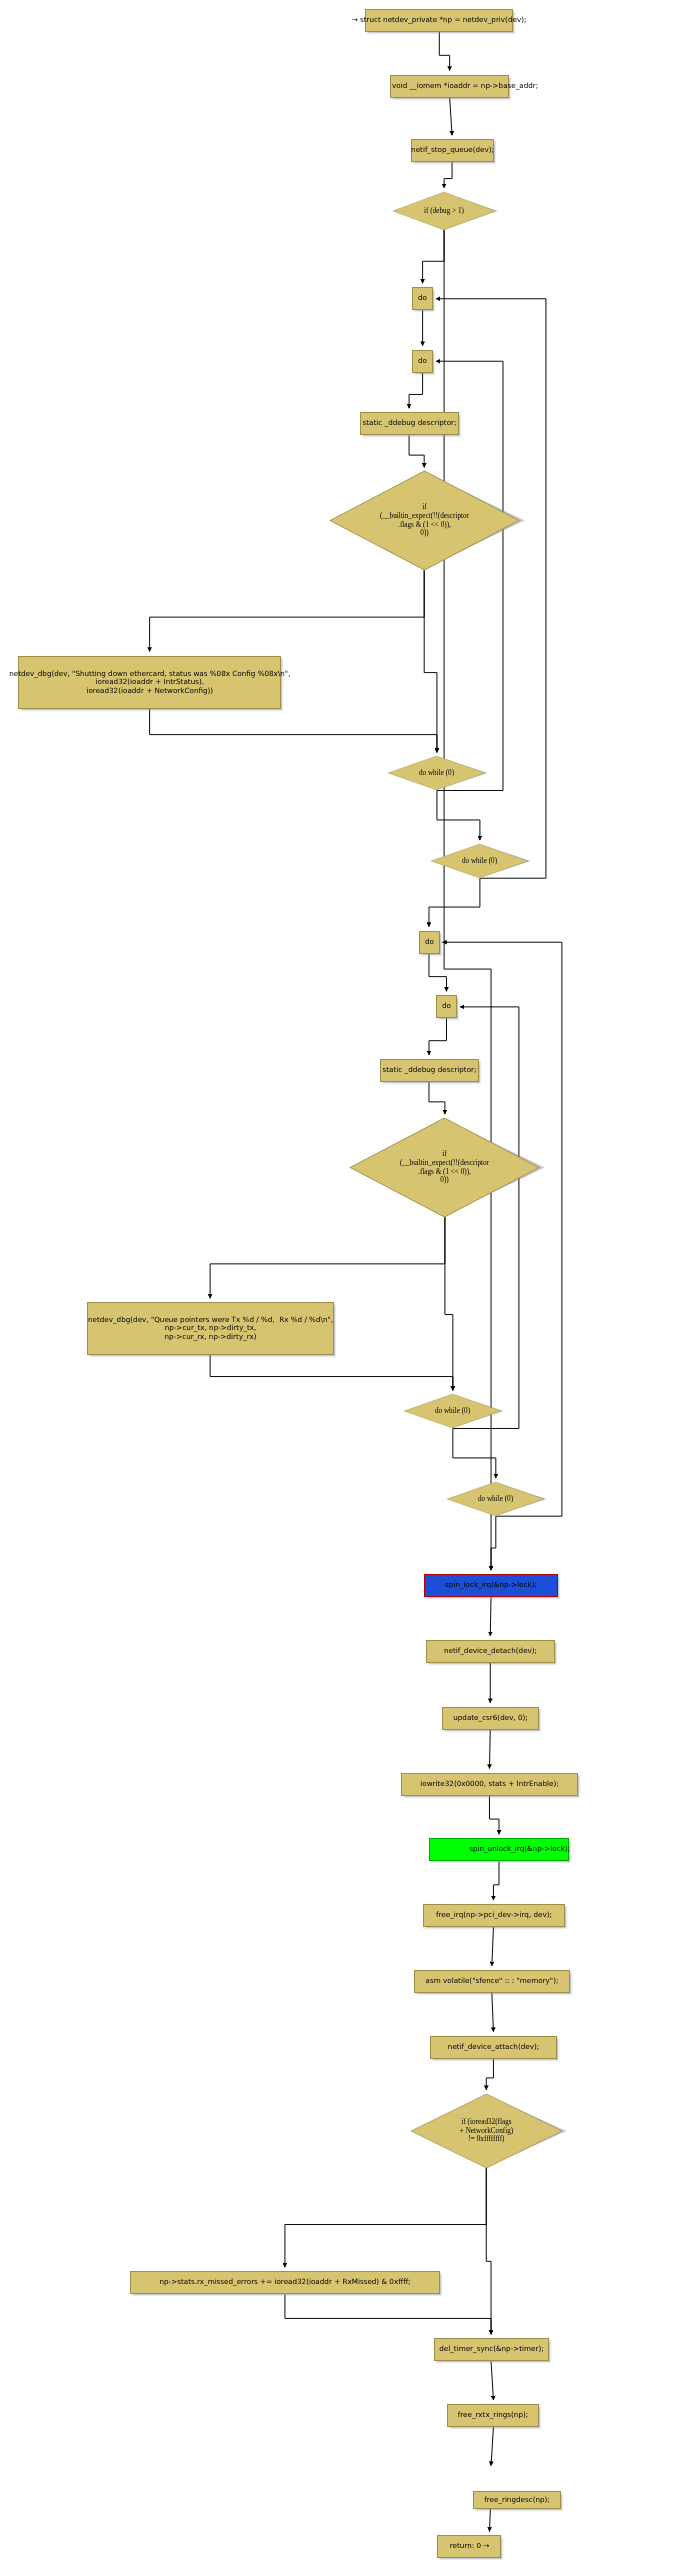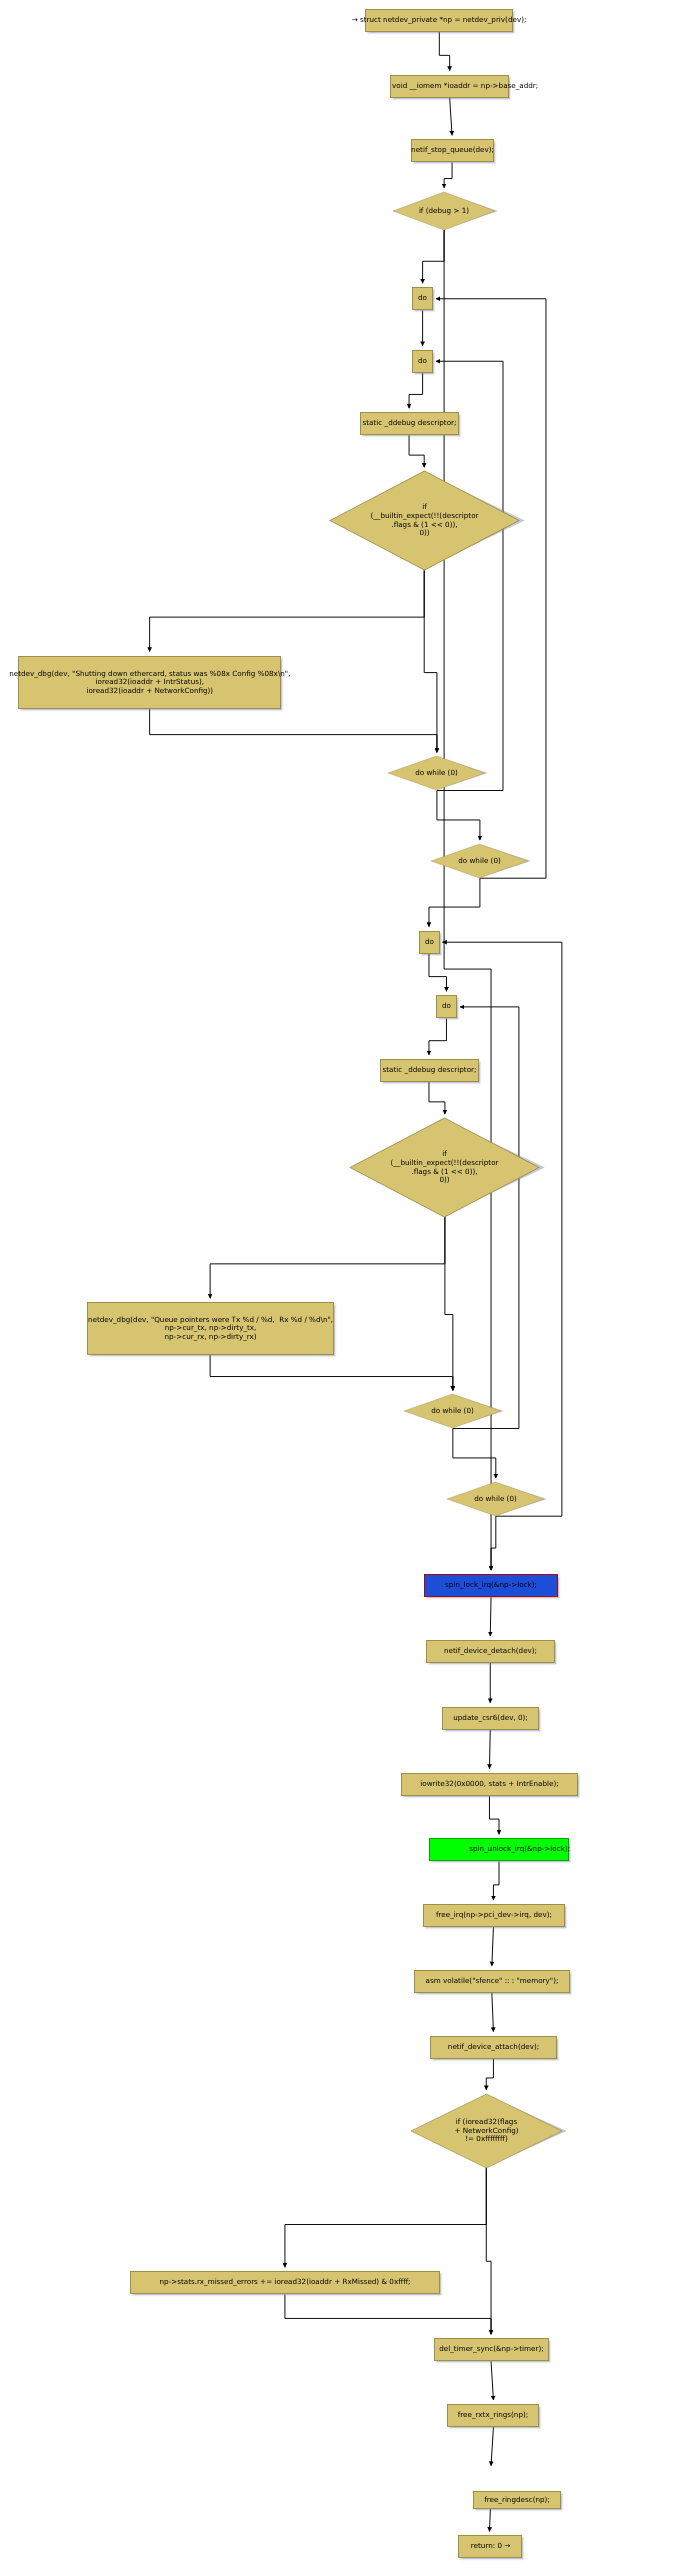--- a/index.html
+++ b/index.html
@@ -65,20 +65,21 @@
     overflow:visible;
   }
   .dlabel{
     position:relative;
     z-index:4;
     text-align:center;
     white-space:pre;
     font-size:7.2px;
     color:#000;
     line-height:1.2;
+    font-family:Liberation Serif, serif;
   }
 </style>
 </head>
 <body>
 
 <div id="canvas">
   <svg id="edges" viewBox="0 0 872 3236" preserveAspectRatio="none">
     <defs>
       <marker id="arrow" viewBox="0 0 10 10" refX="9" refY="5" markerWidth="5" markerHeight="5" orient="auto-start-reverse">
         <path d="M 0 0 L 10 5 L 0 10 z" fill="#000000"></path>
@@ -211,16 +212,16 @@
           <polygon points="50,0 100,50 50,100 0,50" fill="#D6C470" stroke="#9d8f4a" stroke-width="0.6"></polygon>
         </svg>
         <div class="dlabel">if (ioread32(flags
 + NetworkConfig)
 != 0xffffffff)</div>
       </div>
       <div class="node box" style="left: 130px; top: 2271px; width: 310px; height: 23px;"><span>np-&gt;stats.rx_missed_errors += ioread32(ioaddr + RxMissed) &amp; 0xffff;</span></div>
       <div class="node box" style="left: 434px; top: 2338px; width: 115px; height: 23px;"><span>del_timer_sync(&amp;np-&gt;timer);</span></div>
       <div class="node box" style="left: 447px; top: 2404px; width: 92px; height: 23px;"><span>free_rxtx_rings(np);</span></div>
       <div class="node box" style="left: 473px; top: 2470px; width: 88px; height: 18px; margin-top: 21px;"><span>free_ringdesc(np);</span></div>
-      <div class="node box" style="left: 458px; top: 2535px; width: 64px; height: 23px; padding-left: 6px;"><span>return: 0 →</span></div>
+      <div class="node box" style="left: 437px; top: 2535px; width: 64px; height: 23px; padding-left: 6px;"><span>return: 0 →</span></div>
     </div>
 </div>
 
 
 </body></html>

